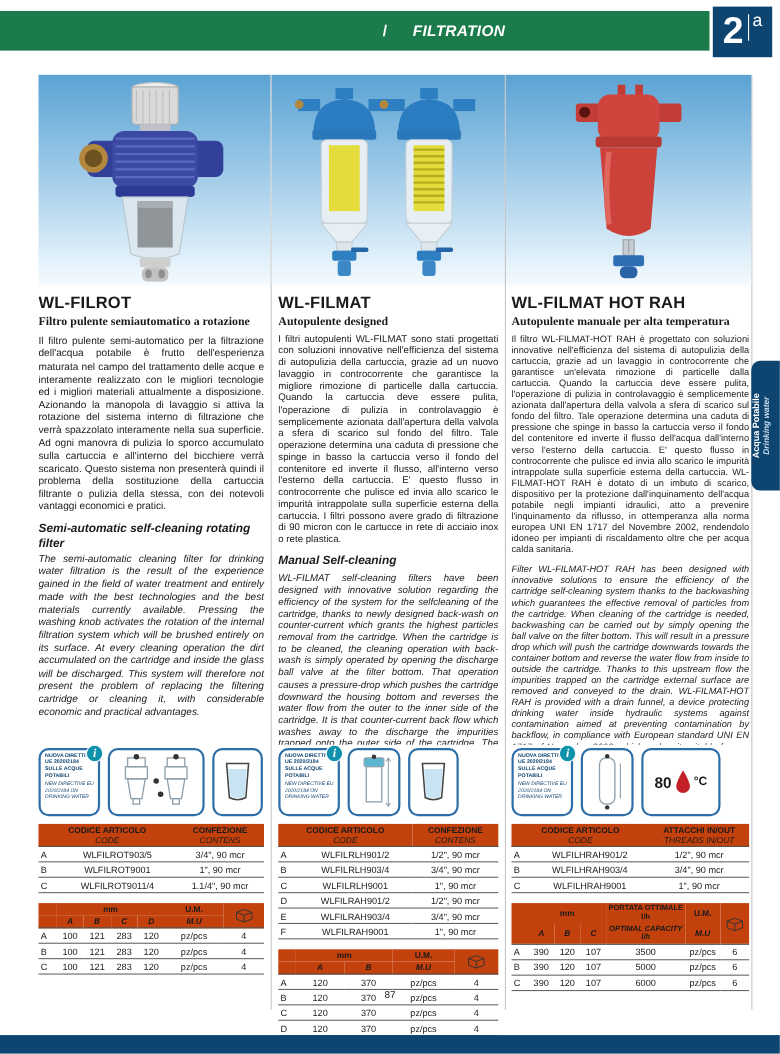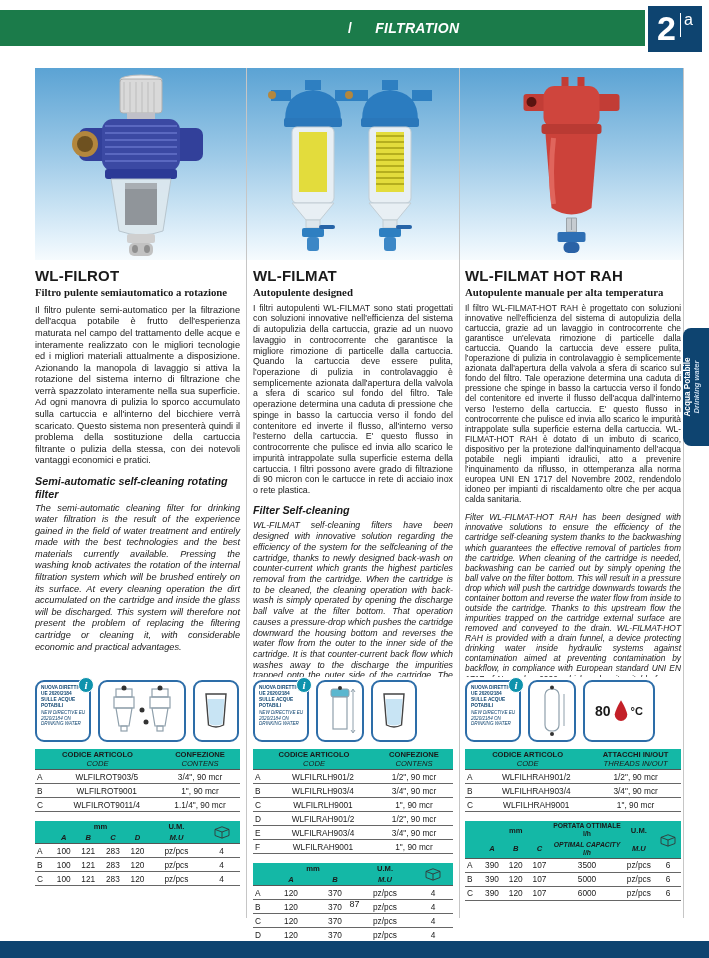--- a/index.html
+++ b/index.html
@@ -47,21 +47,21 @@
   .badge-it { font-size:4.8px; font-weight:bold; color:#0e4470; line-height:1.25; }
   .badge-en { font-size:4.6px; font-style:italic; color:#0e4470; line-height:1.25; margin-top:1px; }
   .info-icon { position:absolute; top:-5px; right:-5px; width:16px; height:16px; border-radius:50%; background:#0f93ad; border:1px solid #fff; color:#fff; font-family:"Liberation Serif", serif; font-style:italic; font-weight:bold; font-size:11px; display:flex; align-items:center; justify-content:center; }
   .drawing { display:flex; align-items:center; justify-content:center; padding:2px; }
   .temp-box { display:flex; align-items:center; justify-content:center; padding:0 4px; gap:1px; }
   .temp-left { font-size:14px; font-weight:bold; }
   .temp-right { font-size:11px; font-weight:bold; }
 
   
   table.tbl { width:100%; border-collapse:collapse; margin-bottom:9px; table-layout:fixed; }
-  .tbl thead th { background:#14b8a6; font-size:7.6px; line-height:1.2; padding:1px 0; font-weight:bold; text-align:center; vertical-align:middle; }
+  .tbl thead th { background:#c2410c; font-size:7.6px; line-height:1.2; padding:1px 0; font-weight:bold; text-align:center; vertical-align:middle; }
   .tbl thead { border-bottom:1px solid #555; }
   .tbl .th-sub { font-style:italic; font-weight:normal; display:block; }
   .tbl .dimhdr { font-style:italic; font-weight:bold; }
   .tbl tbody td { font-size:8.3px; text-align:center; border-bottom:1px solid #666; padding:1.5px 0; }
   .tbl tbody td:first-child { text-align:left; padding-left:2px; }
   .boxicon svg { display:block; margin:0 auto; }
 
   
   .side-tab { position:absolute; right:0; top:328px; width:26px; height:118px; background:#0e4470; border-radius:8px 0 0 8px; }
   .side-tab-inner { position:absolute; top:46px; left:-46px; width:118px; height:26px; transform:rotate(-90deg); text-align:center; }
@@ -281,21 +281,21 @@
             <rect x="129" y="160" width="22" height="9" rx="2" fill="#2e7fc1"></rect>
             <rect x="146" y="157" width="16" height="4" rx="2" fill="#2664a8"></rect>
             <rect x="134" y="169" width="12" height="14" rx="3" fill="#3c87c6"></rect>
           </g>
         </svg>
       </div>
       <div class="content">
         <h2 class="product-title">WL-FILMAT</h2>
         <h3 class="sub-it">Autopulente designed</h3>
         <p class="body-it">I filtri autopulenti WL-FILMAT sono stati progettati con soluzioni innovative nell'efficienza del sistema di autopulizia della cartuccia, grazie ad un nuovo lavaggio in controcorrente che garantisce la migliore rimozione di particelle dalla cartuccia. Quando la cartuccia deve essere pulita, l'operazione di pulizia in controlavaggio è semplicemente azionata dall'apertura della valvola a sfera di scarico sul fondo del filtro. Tale operazione determina una caduta di pressione che spinge in basso la cartuccia verso il fondo del contenitore ed inverte il flusso, all'interno verso l'esterno della cartuccia. E' questo flusso in controcorrente che pulisce ed invia allo scarico le impurità intrappolate sulla superficie esterna della cartuccia. I filtri possono avere grado di filtrazione di 90 micron con le cartucce in rete di acciaio inox o rete plastica.</p>
-        <h3 class="sub-en">Filter Self-cleaning</h3>
+        <h3 class="sub-en">Manual Self-cleaning</h3>
         <p class="body-en">WL-FILMAT self-cleaning filters have been designed with innovative solution regarding the efficiency of the system for the selfcleaning of the cartridge, thanks to newly designed back-wash on counter-current which grants the highest particles removal from the cartridge. When the cartridge is to be cleaned, the cleaning operation with back-wash is simply operated by opening the discharge ball valve at the filter bottom. That operation causes a pressure-drop which pushes the cartridge downward the housing bottom and reverses the water flow from the outer to the inner side of the cartridge. It is that counter-current back flow which washes away to the discharge the impurities trapped onto the outer side of the cartridge. The filters perform 90 micron filter rate with stainless steel net cartridge or plastic net  cartridge.</p>
       </div>
       <div class="bottom-group">
         <div class="bg-inner">
           <div class="icons-row">
             <div class="icon-box badge">
               <div class="badge-it">NUOVA DIRETTIVA UE 2020/2184 SULLE ACQUE POTABILI</div>
               <div class="badge-en">NEW DIRECTIVE EU 2020/2184 ON DRINKING WATER</div>
               <div class="info-icon">i</div>
             </div>

